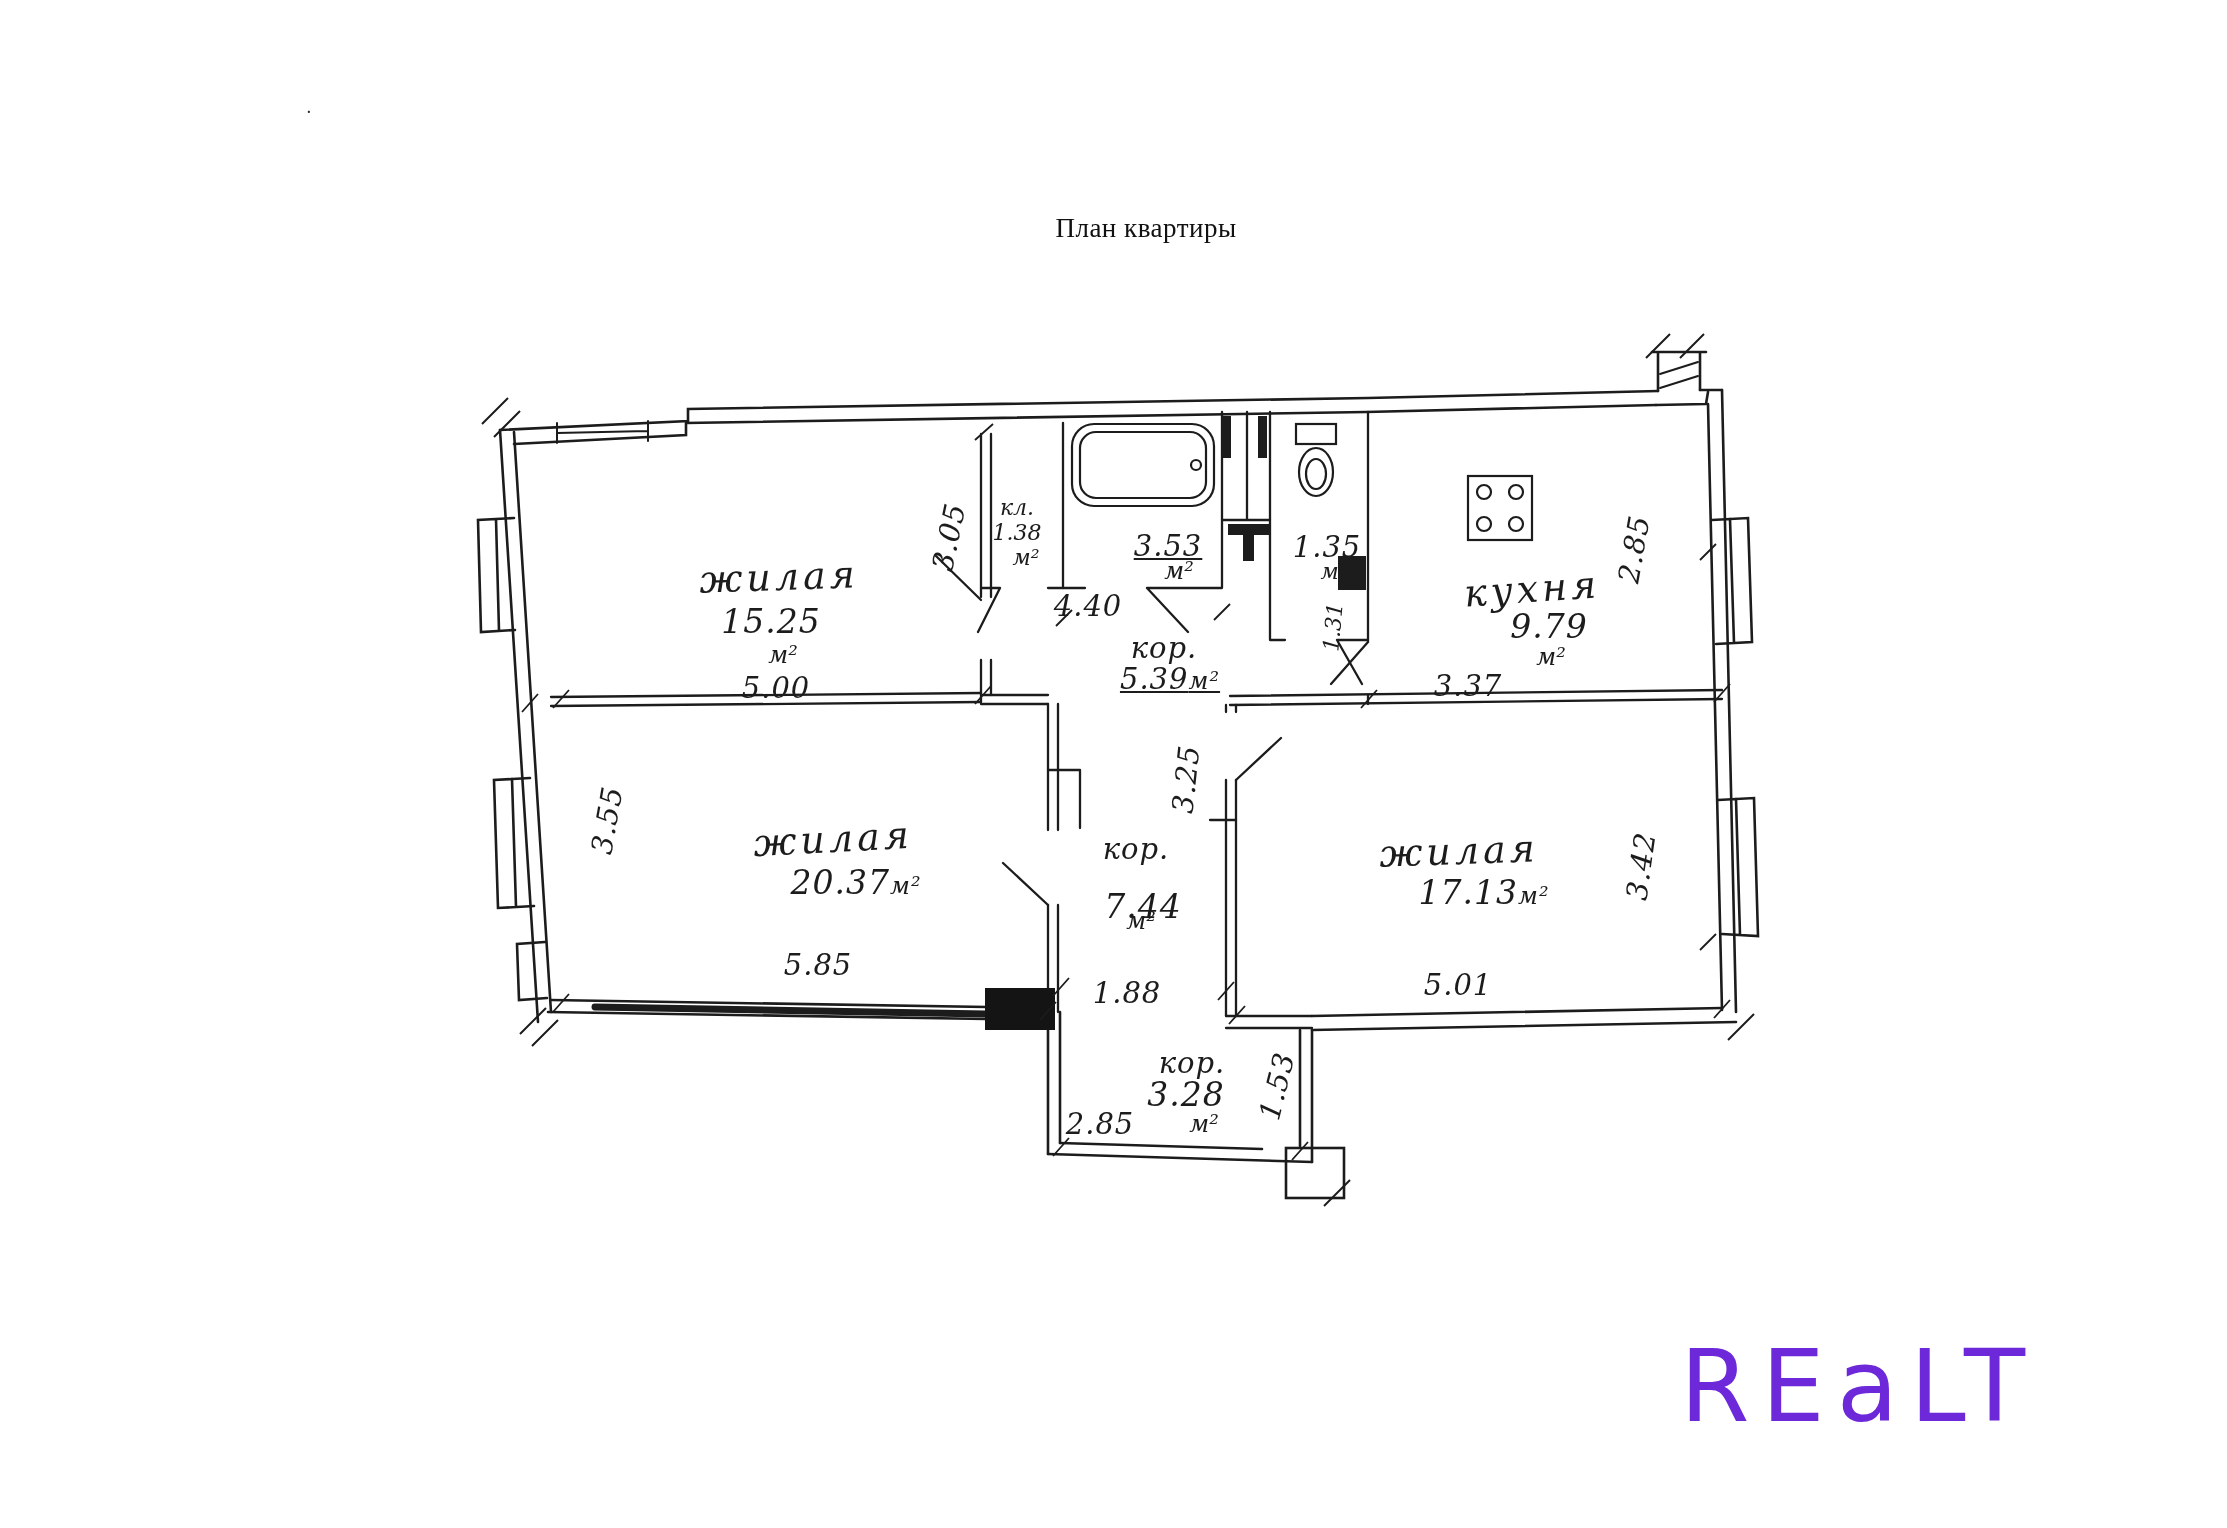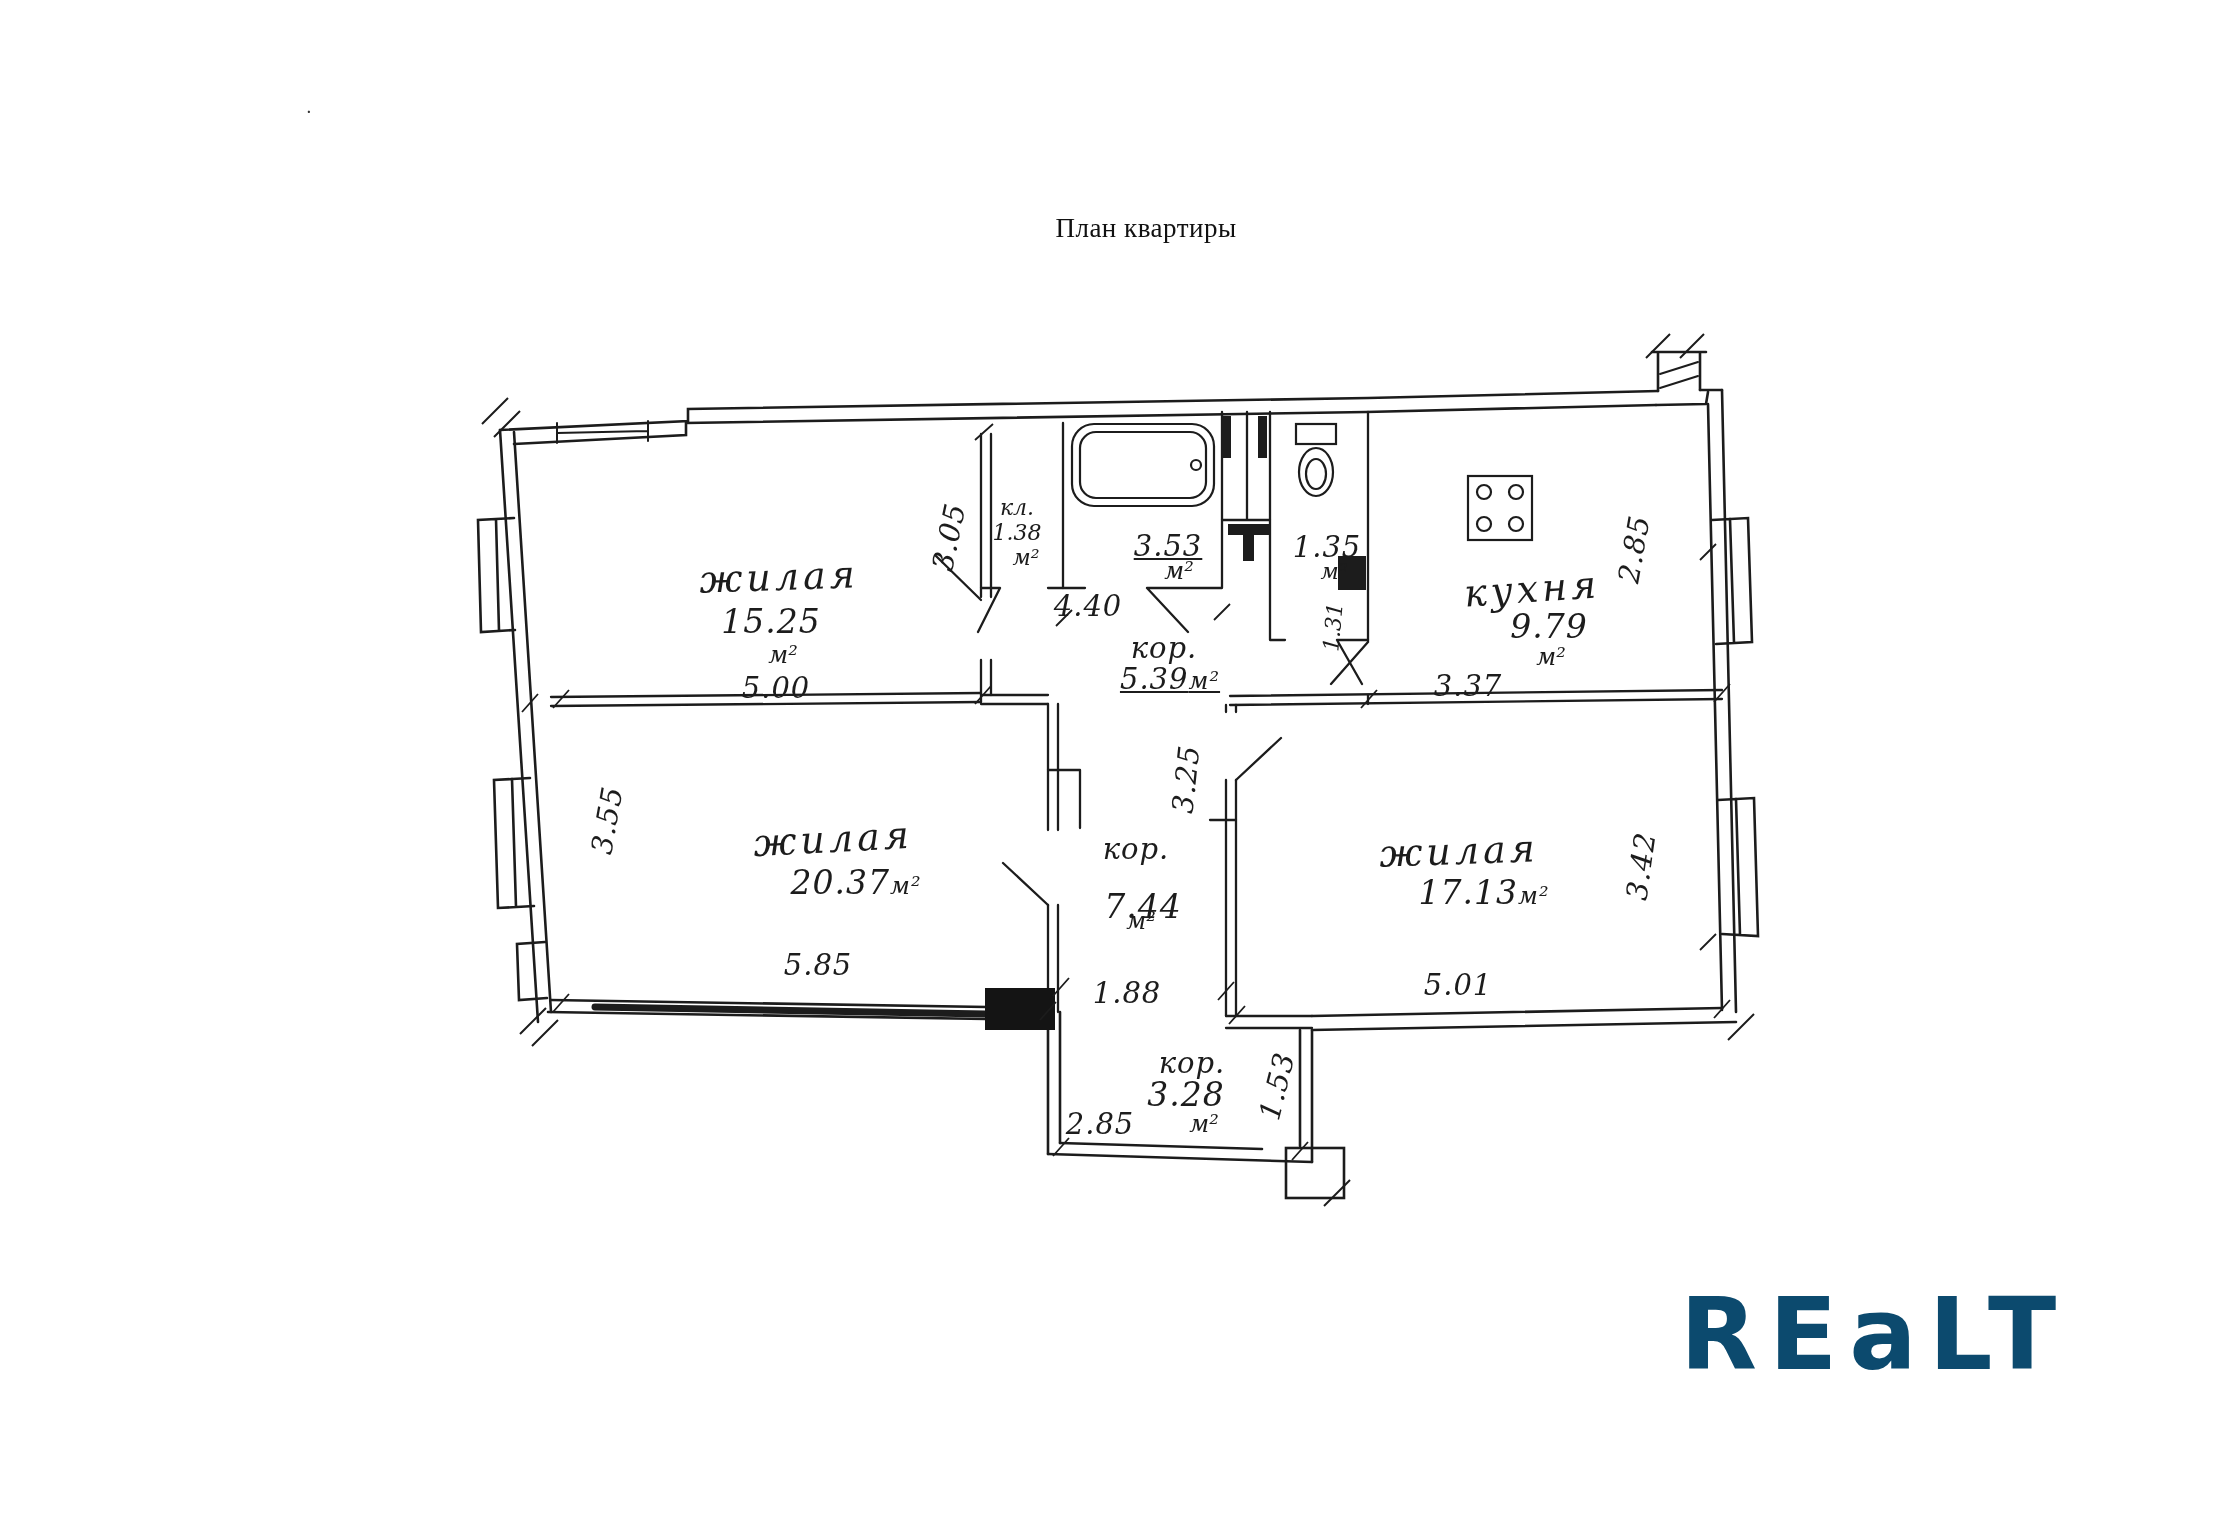--- a/index.html
+++ b/index.html
@@ -7,22 +7,22 @@
           font-family:"DejaVu Serif",serif;color:#1b1b1b;}
   .title{position:absolute;left:1146px;top:228px;transform:translate(-50%,-50%);
          font-family:"Liberation Serif",serif;font-size:27px;color:#111;letter-spacing:.5px;white-space:nowrap;}
   .stray{position:absolute;left:306px;top:96px;font-size:18px;color:#333;}
   .lbl{position:absolute;transform:translate(-50%,-50%);font-style:italic;white-space:nowrap;color:#1c1c1c;}
   .name{font-size:38px;letter-spacing:4px;}
   .num{font-size:33px;letter-spacing:1px;}
   .dim{font-size:29px;letter-spacing:1px;}
   .unit{font-size:24px;}
   .small{font-size:22px;}
-  .wm{position:absolute;left:1680px;top:1276px;font-family:"DejaVu Sans",sans-serif;
-      font-weight:bold;font-size:100px;letter-spacing:12px;color:#0c4a6e;user-select:none;}
+  .wm{position:absolute;left:1680px;top:1328px;font-family:"DejaVu Sans",sans-serif;
+      font-weight:normal;font-size:100px;letter-spacing:12px;color:#6d28d9;user-select:none;}
   svg.plan{position:absolute;left:0;top:0;}
 </style>
 </head>
 <body>
 
 <div class="canvas">
 
   <div class="stray">.</div>
   <div class="title">План квартиры</div>
 

